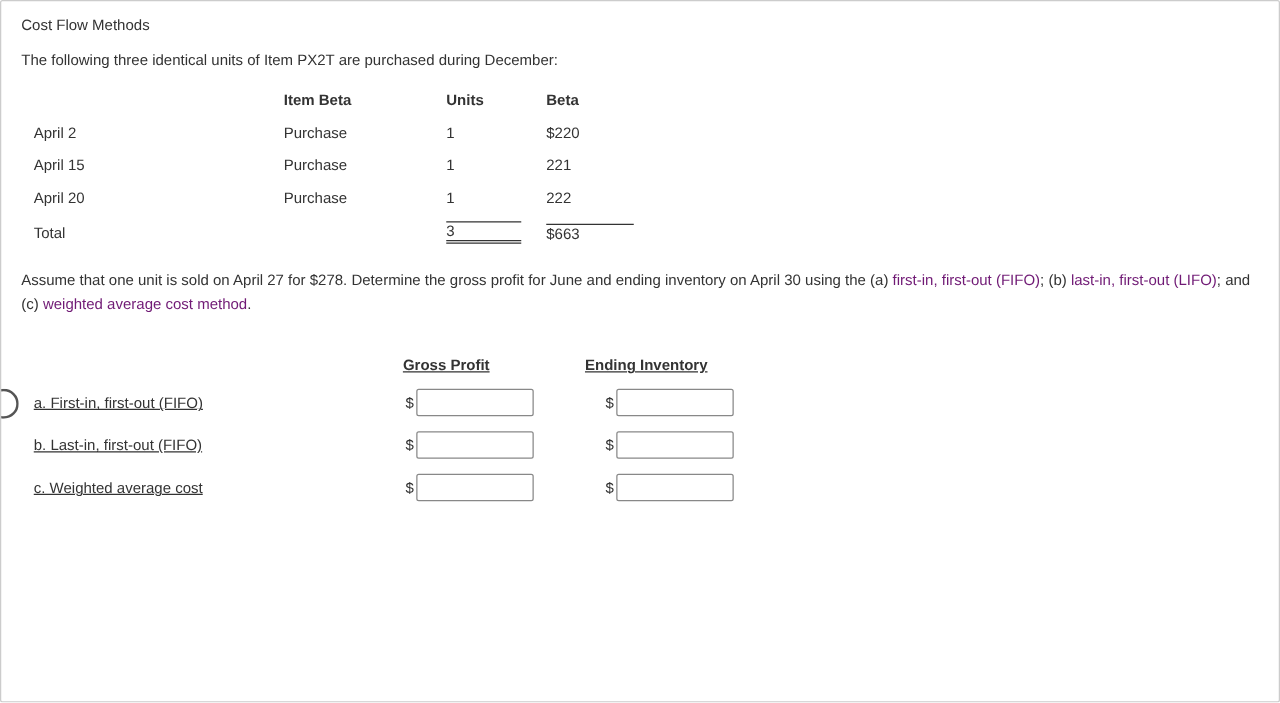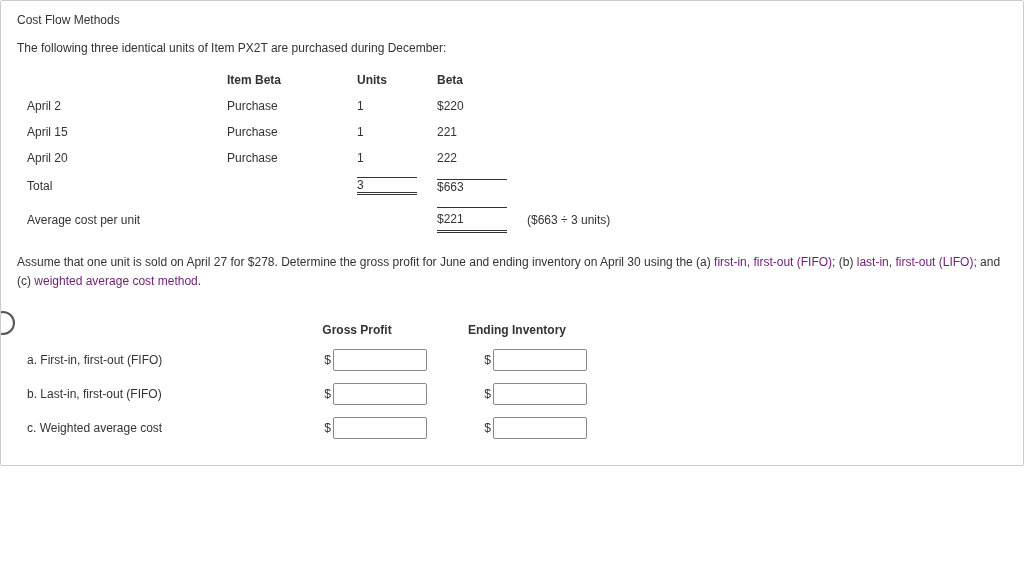--- a/index.html
+++ b/index.html
@@ -5,21 +5,21 @@
   html, body {
     margin: 0;
     padding: 0;
     font-family: Verdana, Arial, sans-serif;
     font-size: 12px;
     color: #333;
     background: #fff;
   }
   .page {
     width: 1024px;
-    height: 466px;
+    height: 562px;
     box-sizing: border-box;
     border: 1px solid #ccc;
     border-radius: 2px;
     padding: 12px 16px 16px 16px;
     position: relative;
   }
   .title {
     font-size: 12px;
     margin-bottom: 14px;
   }
@@ -53,20 +53,21 @@
   .tot-top { border-top: 1px solid #333; }
   .tot-bot { border-bottom: 3px double #333; }
   .inner-cell { display:inline-block; width:100%; }
   .instructions { line-height: 1.6; margin-bottom: 26px; }
   .green { color: #701a75; }
   .answer-table { border-collapse: collapse; }
   .answer-table th, .answer-table td {
     padding: 6px 10px;
     font-weight: normal;
     text-align: left;
+    text-decoration: underline;
   }
   .answer-table th.bold { font-weight: bold; text-align: center;}
   .ans-col-label { width: 240px; }
   .ans-col-val { width: 140px; text-align: center;}
   .field-wrap {
     display: inline-flex;
     align-items: center;
     justify-content: flex-end;
     width: 100%;
   }
@@ -141,29 +142,20 @@
       <td class="col-date">Total</td>
       <td class="col-type"></td>
       <td class="col-units">
         <span class="inner-cell tot-top tot-bot">3</span>
       </td>
       <td class="col-cost">
         <span class="inner-cell tot-single-top">$663</span>
       </td>
       <td class="col-extra"></td>
     </tr>
-    <tr>
-      <td class="col-date">Average cost per unit</td>
-      <td class="col-type"></td>
-      <td class="col-units"></td>
-      <td class="col-cost">
-        <span class="inner-cell avg-double">$221</span>
-      </td>
-      <td class="col-extra">($663 ÷ 3 units)</td>
-    </tr>
   </tbody>
     </table>
 
   <div class="instructions">
     <span>Assume that one unit is sold on April 27 for $278. Determine the gross profit for June and ending inventory on April 30 using the (a) </span><span class="green">first-in, first-out (FIFO)</span><span>; (b) </span><span class="green">last-in, first-out (LIFO)</span><span>; and (c) </span><span class="green">weighted average cost method</span><span>.</span>
   </div>
 
   <table class="answer-table">
     <tbody>
         <tr>

